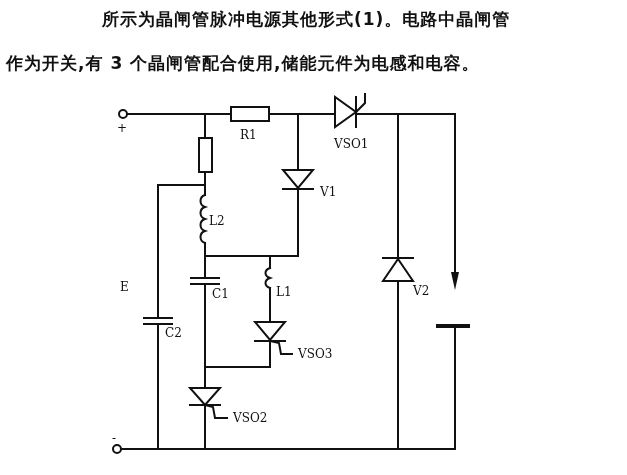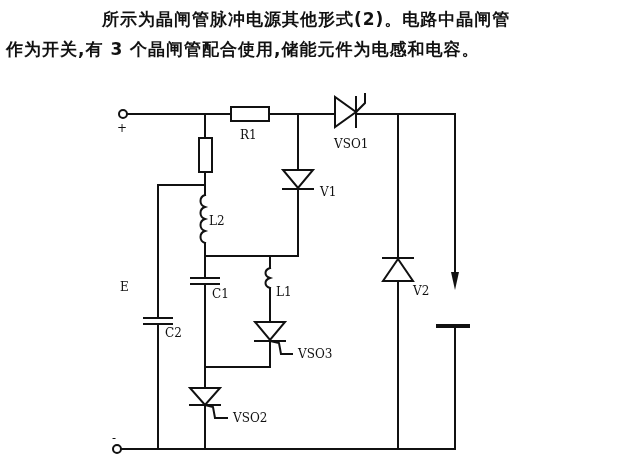--- a/index.html
+++ b/index.html
@@ -1,27 +1,27 @@
 <!DOCTYPE html>
 <html><head>
 <meta charset="utf-8">
 <style>
   html, body { margin: 0; padding: 0; background: #ffffff; }
   body { width: 627px; height: 475px; position: relative; overflow: hidden; font-family: "DejaVu Serif", serif; color: #111; }
   .caption { position: absolute; font-family: "DejaVu Sans", sans-serif; font-weight: bold; font-size: 17px; letter-spacing: 1px; color: #111; white-space: nowrap; }
   #cap1 { left: 102px; top: 8px; }
-  #cap2 { left: 6px; top: 38px; }
+  #cap2 { left: 6px; top: 52px; }
   svg { position: absolute; left: 0; top: 0; }
   .w { stroke: #111; stroke-width: 2; fill: none; stroke-linecap: square; }
   .lbl { font-family: "DejaVu Serif", serif; font-size: 12px; fill: #111; }
 </style>
 </head>
 <body>
 
-<div class="caption" id="cap1">所示为晶闸管脉冲电源其他形式(2)。电路中晶闸管</div>
+<div class="caption" id="cap1">所示为晶闸管脉冲电源其他形式(1)。电路中晶闸管</div>
 <div class="caption" id="cap2">作为开关,有 3 个晶闸管配合使用,储能元件为电感和电容。</div>
 
 <svg width="627" height="475" viewBox="0 0 627 475">
 
   <g>
     <circle cx="123" cy="114" r="4" fill="#fff" stroke="#111" stroke-width="2"></circle>
     <text class="lbl" x="117" y="132">+</text>
   </g>
   <g>
     <line class="w" x1="127" y1="114" x2="231" y2="114"></line>

